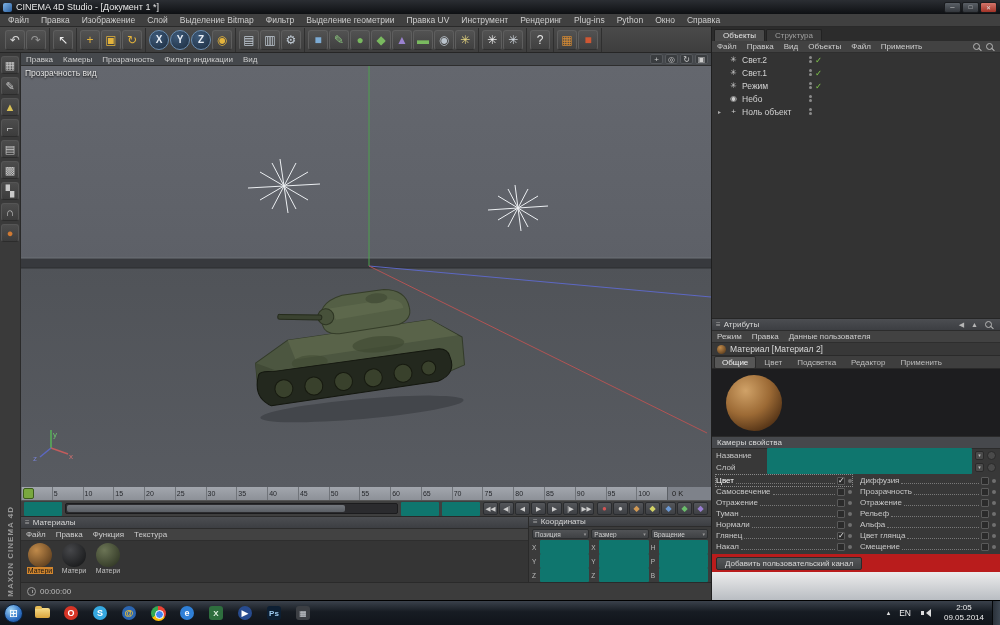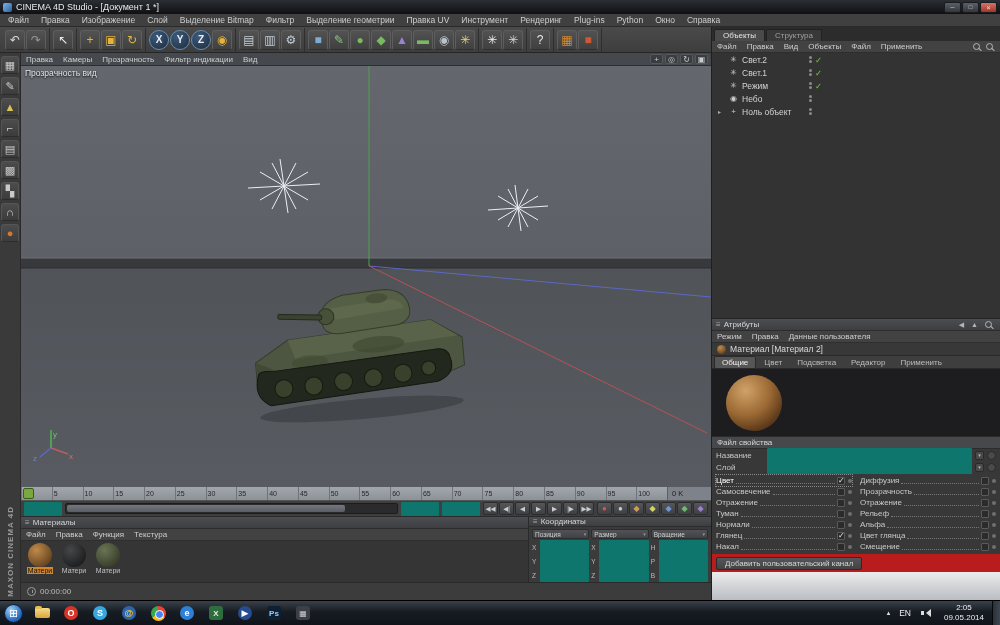--- a/index.html
+++ b/index.html
@@ -624,21 +624,21 @@
 
         <span class="atab active">Общие</span>
             <span class="atab">Цвет</span>
             <span class="atab">Подсветка</span>
             <span class="atab">Редактор</span>
             <span class="atab">Применить</span>
           </div>
         <div class="preview">
           <span class="preview-sphere"></span>
         </div>
-        <div class="section">Файл свойства</div>
+        <div class="section">Камеры свойства</div>
         <div class="fieldrow">
           <span class="flabel">Название</span>
           <span class="field grow">Материал 2</span>
           <span class="fbtn">▾</span>
           <span class="fbtn round"></span>
         </div>
         <div class="fieldrow">
           <span class="flabel">Слой</span>
           <span class="field grow"></span>
           <span class="fbtn">▾</span>

